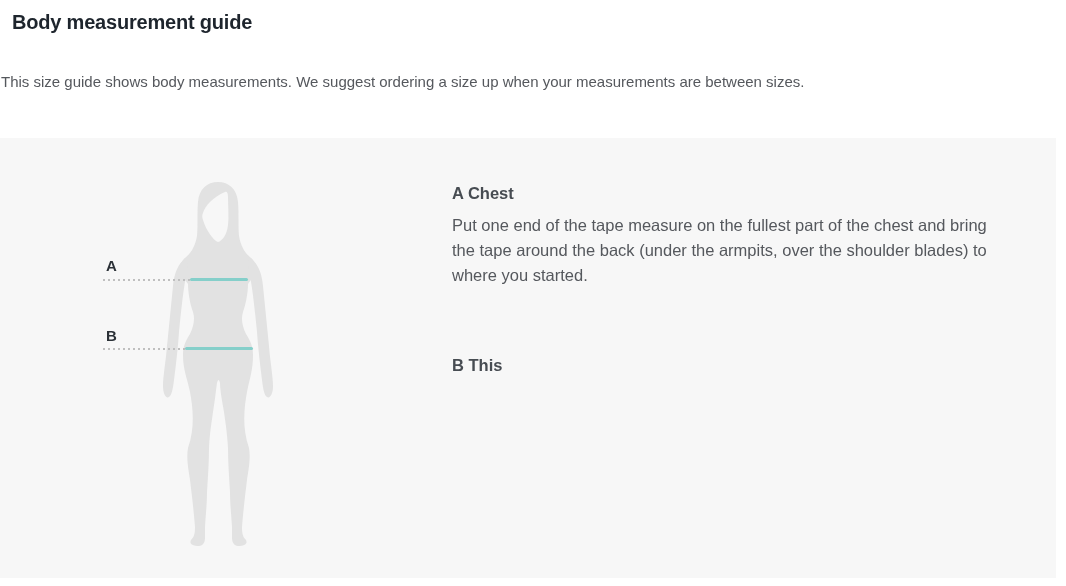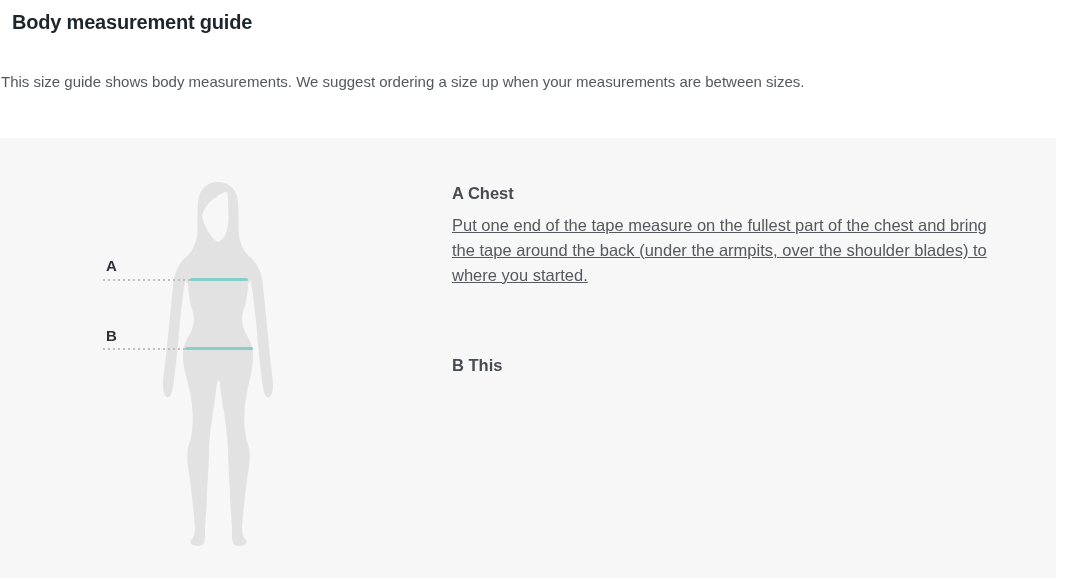--- a/index.html
+++ b/index.html
@@ -61,21 +61,21 @@
   .section-heading{
     position:absolute;font-size:16.5px;font-weight:700;
     color:var(--heading-text);
   }
   .section-heading.chest{top:33px;margin-top:13px;}
   .section-heading.hips{top:218px;}
   .section-body{
     position:absolute;font-size:16.5px;line-height:25px;
     color:var(--body-text);white-space:pre-line;width:580px;
   }
-  .section-body.chest{top:75px;text-decoration:underline;}
+  .section-body.chest{top:75px;}
   .section-body.hips{top:260px;}
 </style>
 </head>
 <body>
 
 <h1 class="page-title">Body measurement guide</h1>
 <p class="page-subtitle">This size guide shows body measurements. We suggest ordering a size up when your measurements are between sizes.</p>
 
 <div class="panel">
 

